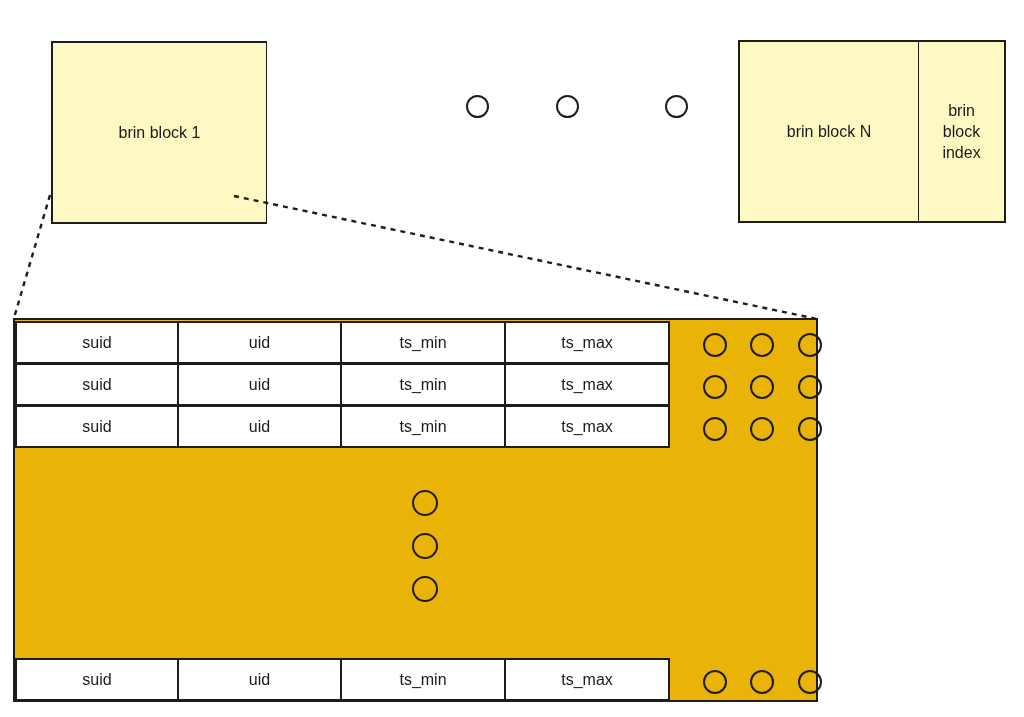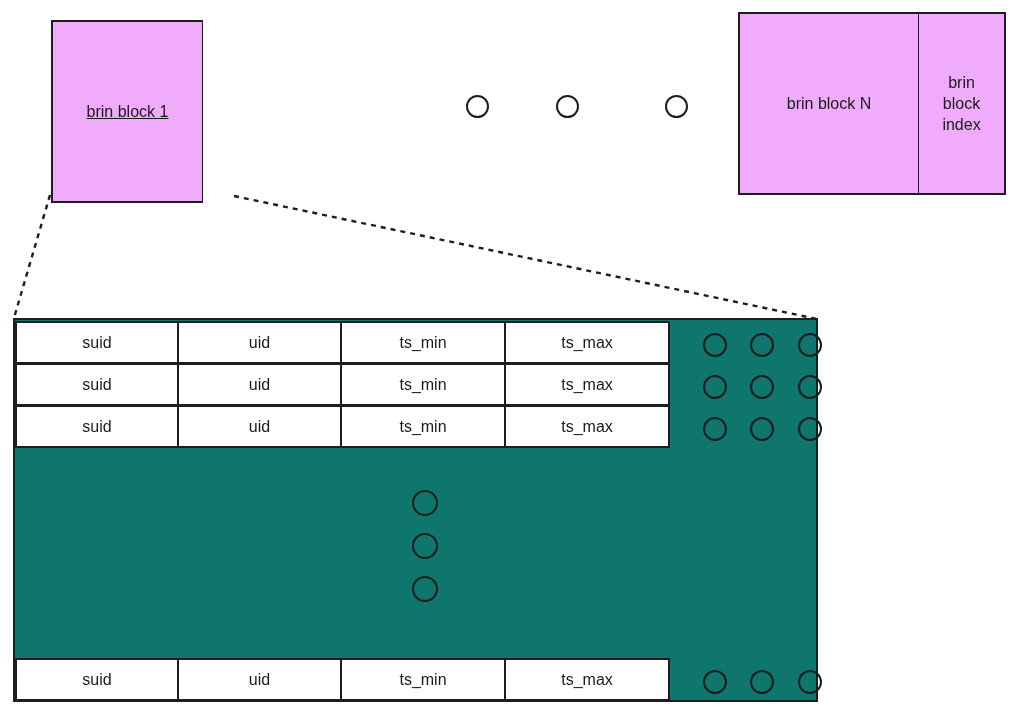--- a/index.html
+++ b/index.html
@@ -18,29 +18,30 @@
     height: 717px;
     overflow: hidden;
     background: #ffffff;
   }
 
   
   .abs { position: absolute; box-sizing: border-box; }
 
   .block {
     border: 2px solid #1d1d1d;
-    background: #f0abfc;
+    background: #fef9c3;
     display: flex;
     align-items: center;
     justify-content: center;
     text-align: center;
     font-size: 16px;
     line-height: 1.32;
     color: #1a1a1a;
     white-space: pre-line;
+    margin-top: 28px;
   }
 
   
   .block.join-right { border-right-width: 1px; }
   .block.join-left  { border-left-width: 1px; }
 
   
   .circle {
     position: absolute;
     border: 2px solid #1d1d1d;
@@ -58,21 +59,21 @@
 
   
   #detail-container {
     position: absolute;
     left: 13px;
     top: 318px;
     width: 805px;
     height: 384px;
     border: 2px solid #1d1d1d;
     box-sizing: border-box;
-    background: #0f766e;
+    background: #eab308;
   }
 
   .detail-row {
     position: absolute;
     left: 0;
     height: 42px;
     box-sizing: border-box;
     display: flex;
   }
   .detail-cell {
@@ -98,21 +99,21 @@
   }
   .row-dots .circle { border-width: 2px; }
 
   .v-dots { position: absolute; }
 </style>
 </head>
 <body>
 
 <div id="diagram-root">
 
-  <div class="abs block join-right" style="left:51px; top:20px; width:152px; height:183px;text-decoration:underline;">
+  <div class="abs block join-right" style="left:51px; top:13px; width:216px; height:183px;">
     <span>brin block 1</span>
   </div>
 
 
   <div class="abs" style="left:440px; top:90px; width:260px; height:30px;">
     <span class="circle" style="left:26px;  top:5px; width:19px; height:19px;"></span>
     <span class="circle" style="left:116px; top:5px; width:19px; height:19px;"></span>
     <span class="circle" style="left:225px; top:5px; width:19px; height:19px;"></span>
   </div>
 

